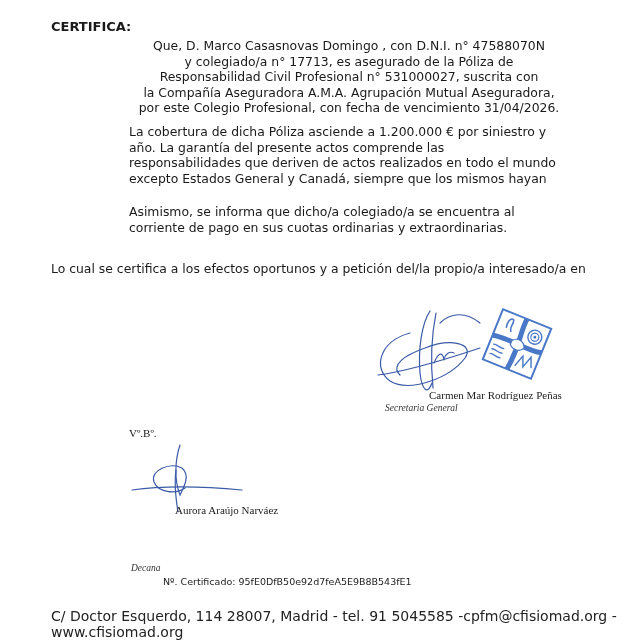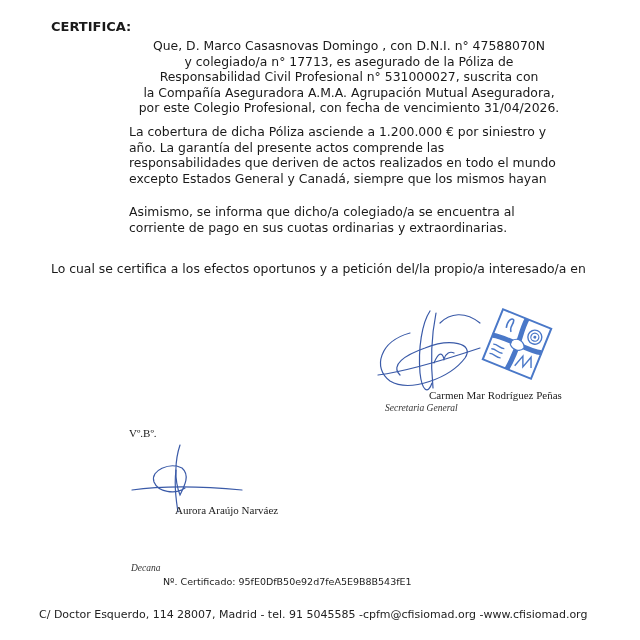--- a/index.html
+++ b/index.html
@@ -9,21 +9,21 @@
   .heading { left:51px; top:19px; font-size:13px; font-weight:bold;text-align:center; }
   .para { left:129px; font-size:12.4px; line-height:15.6px; width:440px; }
   .p1 { top:38px;text-align:center; }
   .p2 { top:124px; }
   .p3 { top:204px; }
   .closing { left:51px; top:261px; font-size:12.4px; line-height:15.6px; width:560px; }
   .sig-name { font-family:"Liberation Serif", serif; font-size:11px; color:#222;padding-left:44px; }
   .sig-role { font-family:"Liberation Serif", serif; font-size:9.5px; font-style:italic; color:#333; }
   .vobo { left:129px; top:427px; font-family:"Liberation Serif", serif; font-size:11px; }
   .certno { left:163px; top:576px; font-size:9.5px; color:#222; }
-  .footer { left:39px; top:608px; font-size:11px; color:#222; }
+  .footer { left:51px; top:608px; font-size:14px; color:#222; }
   .line { display:block; white-space:nowrap; }
 </style>
 </head>
 <body>
 
 <div>
   <div class="abs heading">CERTIFICA:</div>
 
   <div class="abs para p1">
     <span class="line">Que, D. Marco Casasnovas Domingo , con D.N.I. n° 47588070N</span>

